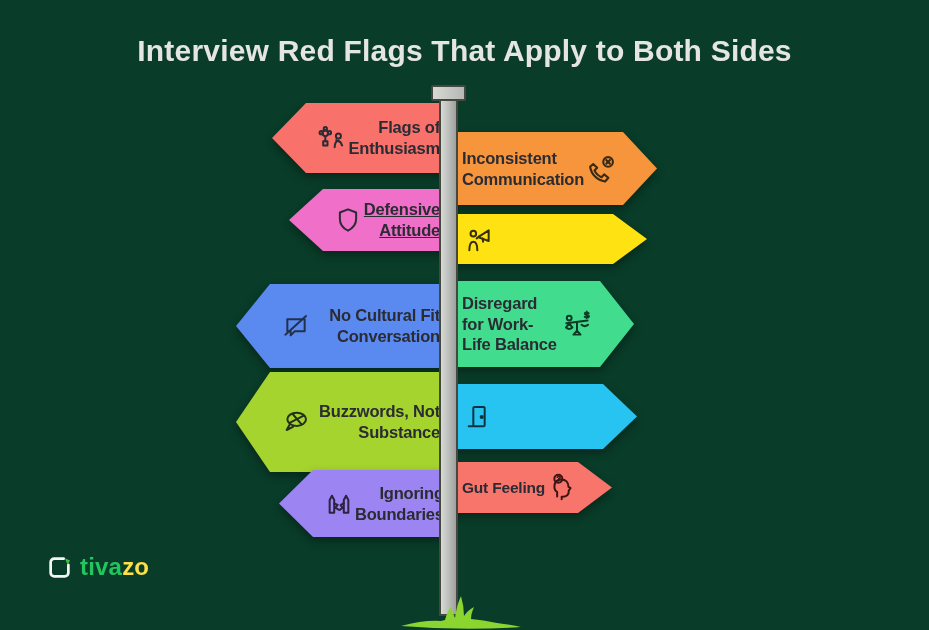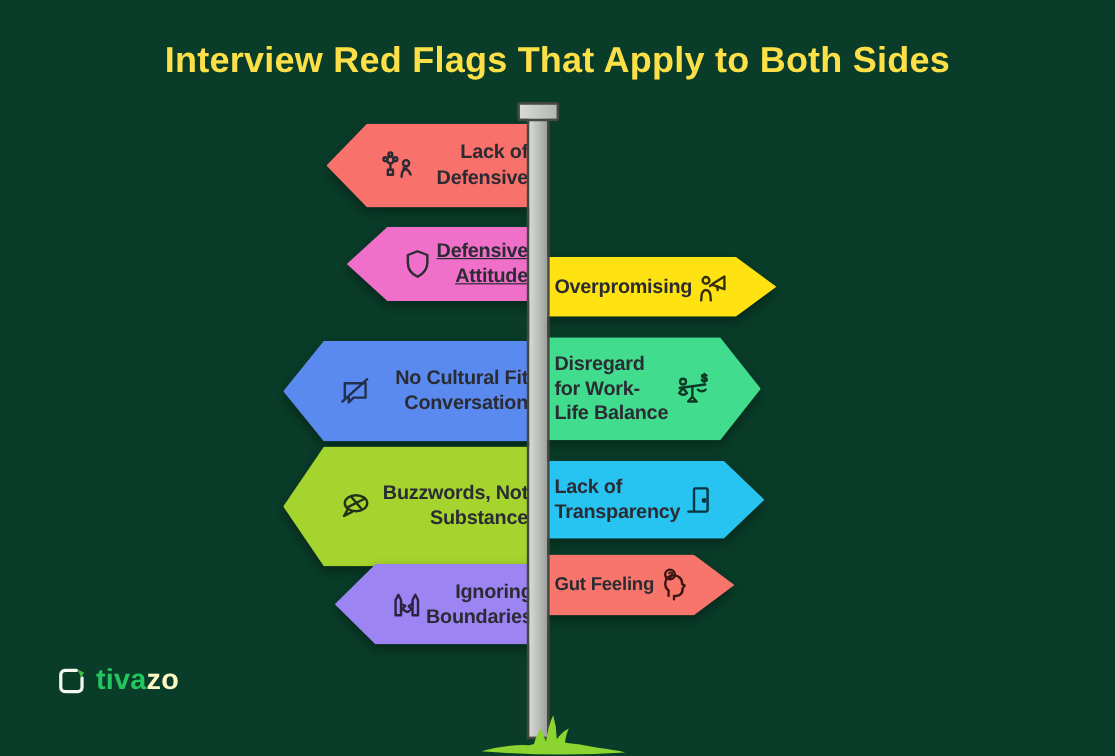--- a/index.html
+++ b/index.html
@@ -7,21 +7,21 @@
     width:929px;height:630px;overflow:hidden;
     background:#093C29;
     font-family:"Liberation Sans","DejaVu Sans",sans-serif;
     position:relative;
   }
   .stage{position:absolute;inset:0;width:929px;height:630px;}
 
   .title{
     position:absolute;left:0;top:34px;width:929px;
     text-align:center;font-size:30px;font-weight:bold;
-    color:#fde047;letter-spacing:.2px;
+    color:#e5e5e5;letter-spacing:.2px;
   }
 
   
   .pole{
     position:absolute;left:439px;top:96px;width:15px;height:518px;
     background:linear-gradient(90deg,#d8dad6,#b9bcb8 55%,#9da09c);
     border:2px solid #45483f;border-top:none;z-index:5;
   }
   .pole-cap{
     position:absolute;left:431px;top:85px;width:31px;height:12px;
@@ -73,21 +73,21 @@
   .fr4 .label{max-width:118px;}
   .fr5 .label{white-space:nowrap;font-size:15.5px;}
 
   .grass{position:absolute;left:393px;top:590px;z-index:7;}
 
   .logo{
     position:absolute;left:47px;top:553px;display:flex;align-items:center;gap:8px;
   }
   .logo-text{font-size:24px;font-weight:bold;letter-spacing:.2px;}
   .logo-text .p1{color:#22c55e;}
-  .logo-text .p2{color:#fef9c3;margin-top:40px;}
+  .logo-text .p2{color:#fde047;margin-top:40px;}
 </style>
 </head>
 <body>
 
 <div class="stage">
 
   <div class="title">Interview Red Flags That Apply to Both Sides</div>
 
   <div class="pole-cap"></div>
   <div class="pole"></div>
@@ -100,21 +100,21 @@
           <circle cx="7" cy="5" r="1.2"></circle>
             <circle cx="3.9" cy="8" r="1.2"></circle>
             <circle cx="10.1" cy="8" r="1.2"></circle>
           <line x1="7" y1="10.6" x2="7" y2="14.5"></line>
           <rect x="5.4" y="14.5" width="3.2" height="3.2"></rect>
           <circle cx="16.8" cy="10.5" r="1.9"></circle>
           <path d="M14 19 q0-4.6 3-5.2"></path>
           <path d="M15.2 13.6 l3.2 1.6 1.2 2.4"></path>
         </svg>
       </span>
-      <span class="label">Lack of Defensive</span>
+      <span class="label">Flags of Enthusiasm</span>
     </div>
   </div>
 
   <div class="flag flag-left fl2">
     <div class="shape">
       <span class="icon">
         <svg width="30" height="30" viewBox="0 0 24 24" fill="none" stroke="#2A2B33" stroke-width="1.6" stroke-linejoin="round">
           <path d="M12 3.5 L18.5 6 v5.2 c0 4.8-3.2 7.6-6.5 9.3 C8.2 18.8 5.5 16 5.5 11.2 V6 Z"></path>
         </svg>
       </span>
@@ -155,24 +155,36 @@
           <path d="M5 9 l1.7-3.2 L8.4 9 v9.5 H5 Z"></path>
           <path d="M15.6 9 l1.7-3.2 L19 9 v9.5 h-3.4 Z"></path>
           <path d="M8.4 11.5 l2.6 1.2 -1.8 2 2.6 1.6"></path>
           <path d="M15.6 11.3 l-2.4 1.6 1.6 1.8 -2.3 1.8"></path>
         </svg>
       </span>
       <span class="label">Ignoring Boundaries</span>
     </div>
   </div>
 
+  <div class="flag flag-right fr1">
+    <div class="shape">
+      <span class="label">Inconsistent Communication</span>
+      <span class="icon">
+        <svg width="34" height="34" viewBox="0 0 24 24" fill="none" stroke="#3a2a14" stroke-width="1.5" stroke-linejoin="round" stroke-linecap="round">
+          <path d="M6.5 8.5 l2.8 2.6 -1.9 1.9 c1 2.2 2.7 3.9 5 4.8 l1.8-2 3 2.4 -2.3 2.6 c-5.6-.8-9.7-4.9-10.6-10.4 z"></path>
+          <circle cx="17" cy="7" r="3.4"></circle>
+          <line x1="15.7" y1="5.7" x2="18.3" y2="8.3"></line>
+          <line x1="18.3" y1="5.7" x2="15.7" y2="8.3"></line>
+        </svg>
+      </span>
+    </div>
+  </div>
 
   <div class="flag flag-right fr2">
     <div class="shape">
-      <span class="label">Overpromising</span>
       <span class="icon">
         <svg width="32" height="32" viewBox="0 0 24 24" fill="none" stroke="#33300a" stroke-width="1.5" stroke-linejoin="round" stroke-linecap="round">
           <circle cx="8.5" cy="8" r="2.1"></circle>
           <path d="M5.5 20.5 q0-6.5 3-6.5 t3 6.5"></path>
           <path d="M11 11.5 l2-1.5"></path>
           <path d="M13 10 l7-4.5 v8 l-7-2.5 z"></path>
           <line x1="15.5" y1="11.6" x2="15.8" y2="14"></line>
         </svg>
       </span>
     </div>
@@ -190,21 +202,20 @@
           <path d="M15.2 12.5 q2.3 2 4.6 0"></path>
           <path d="M9.5 19.5 l2.5-2.8 2.5 2.8 z"></path>
           <line x1="12" y1="10.5" x2="12" y2="16.7"></line>
         </svg>
       </span>
     </div>
   </div>
 
   <div class="flag flag-right fr4">
     <div class="shape">
-      <span class="label">Lack of Transparency</span>
       <span class="icon">
         <svg width="32" height="32" viewBox="0 0 24 24" fill="none" stroke="#0b3340" stroke-width="1.5" stroke-linejoin="round" stroke-linecap="round">
           <rect x="8.5" y="4.5" width="8.5" height="14.5" rx="0.8"></rect>
           <circle cx="14.8" cy="12" r="0.8" fill="#0b3340"></circle>
           <line x1="5" y1="19" x2="8.5" y2="19"></line>
         </svg>
       </span>
     </div>
   </div>
 

